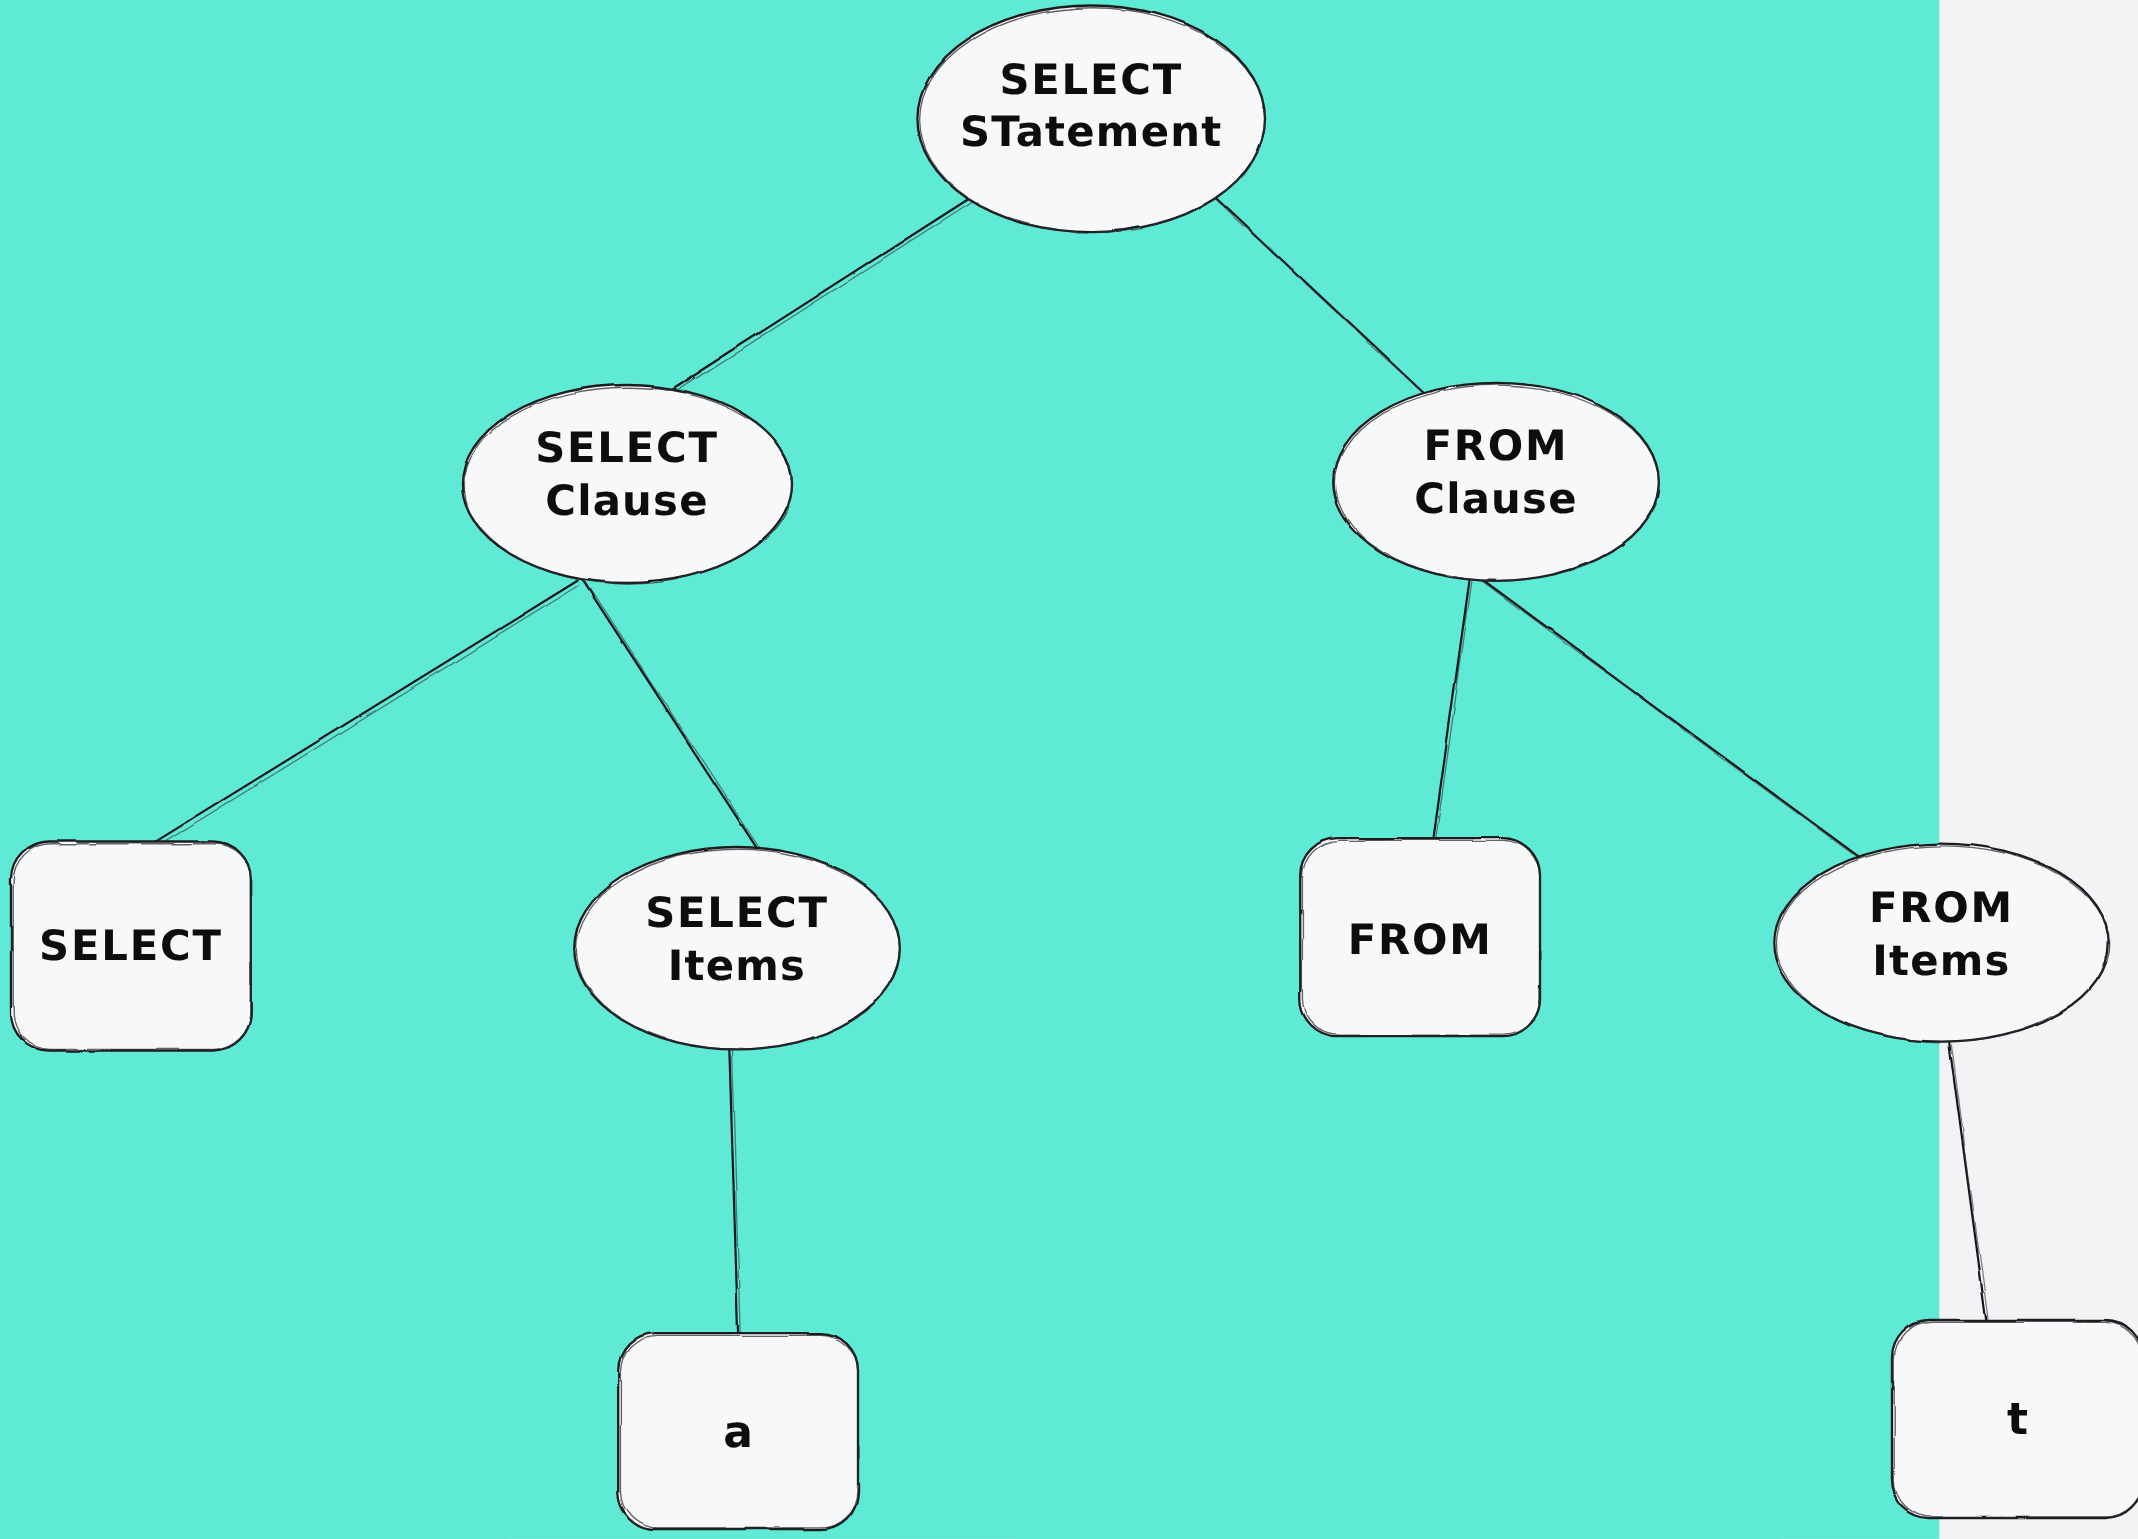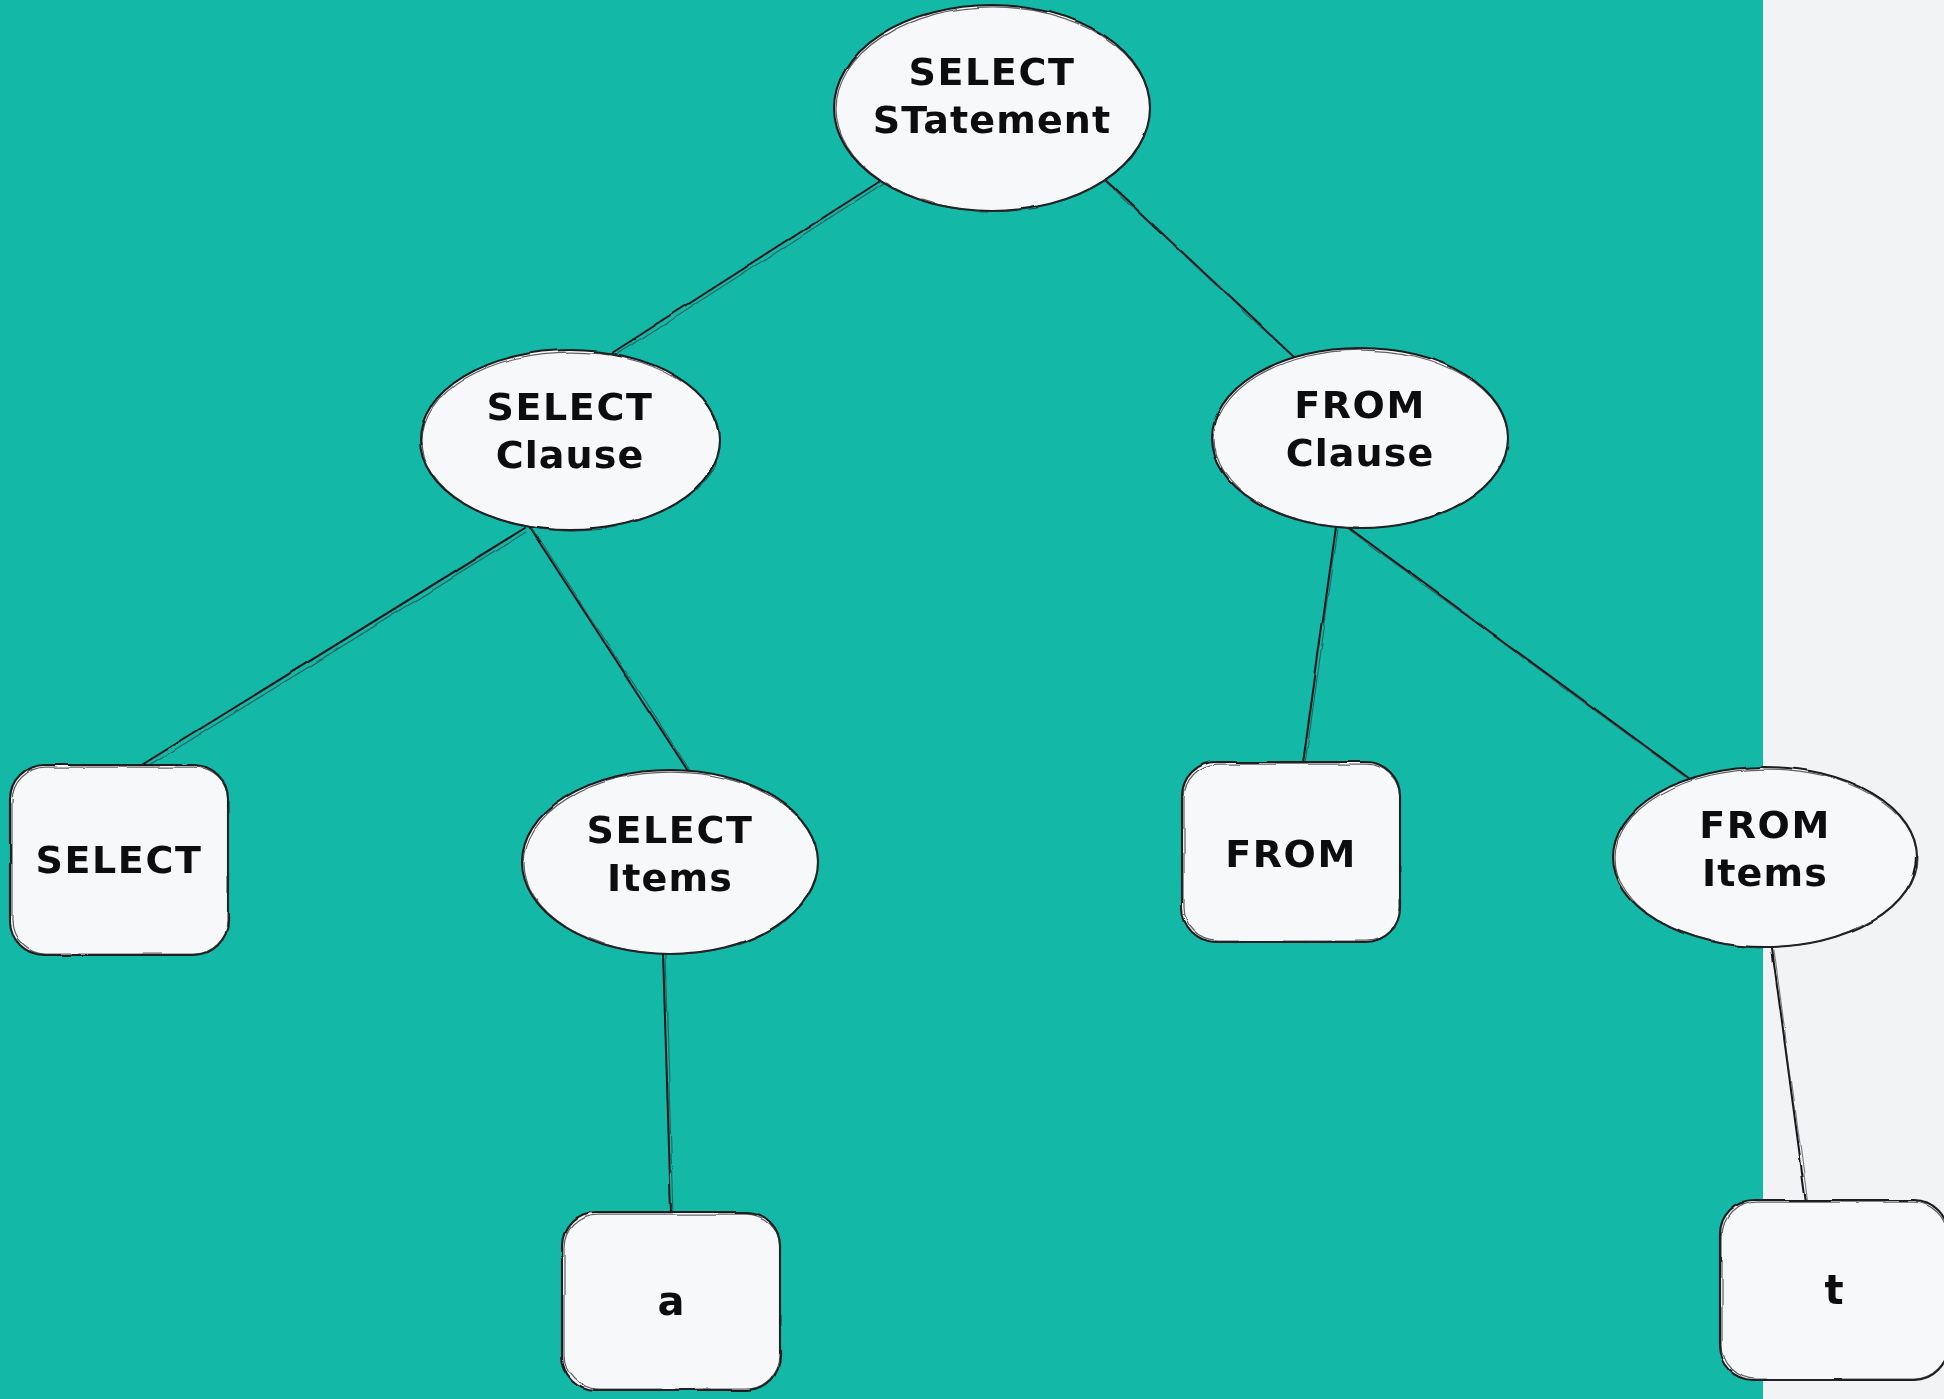--- a/index.html
+++ b/index.html
@@ -11,21 +11,21 @@
   body {
     width: 1944px;
     height: 1399px;
     overflow: hidden;
     font-family: "DejaVu Sans", sans-serif;
   }
   #canvas {
     position: relative;
     width: 1763px;
     height: 1399px;
-    background: #14b8a6;
+    background: #5eead4;
   }
   svg#tree {
     position: absolute;
     left: 0;
     top: 0;
     width: 1944px;
     height: 1399px;
     display: block;
   }
   .node-shape {

